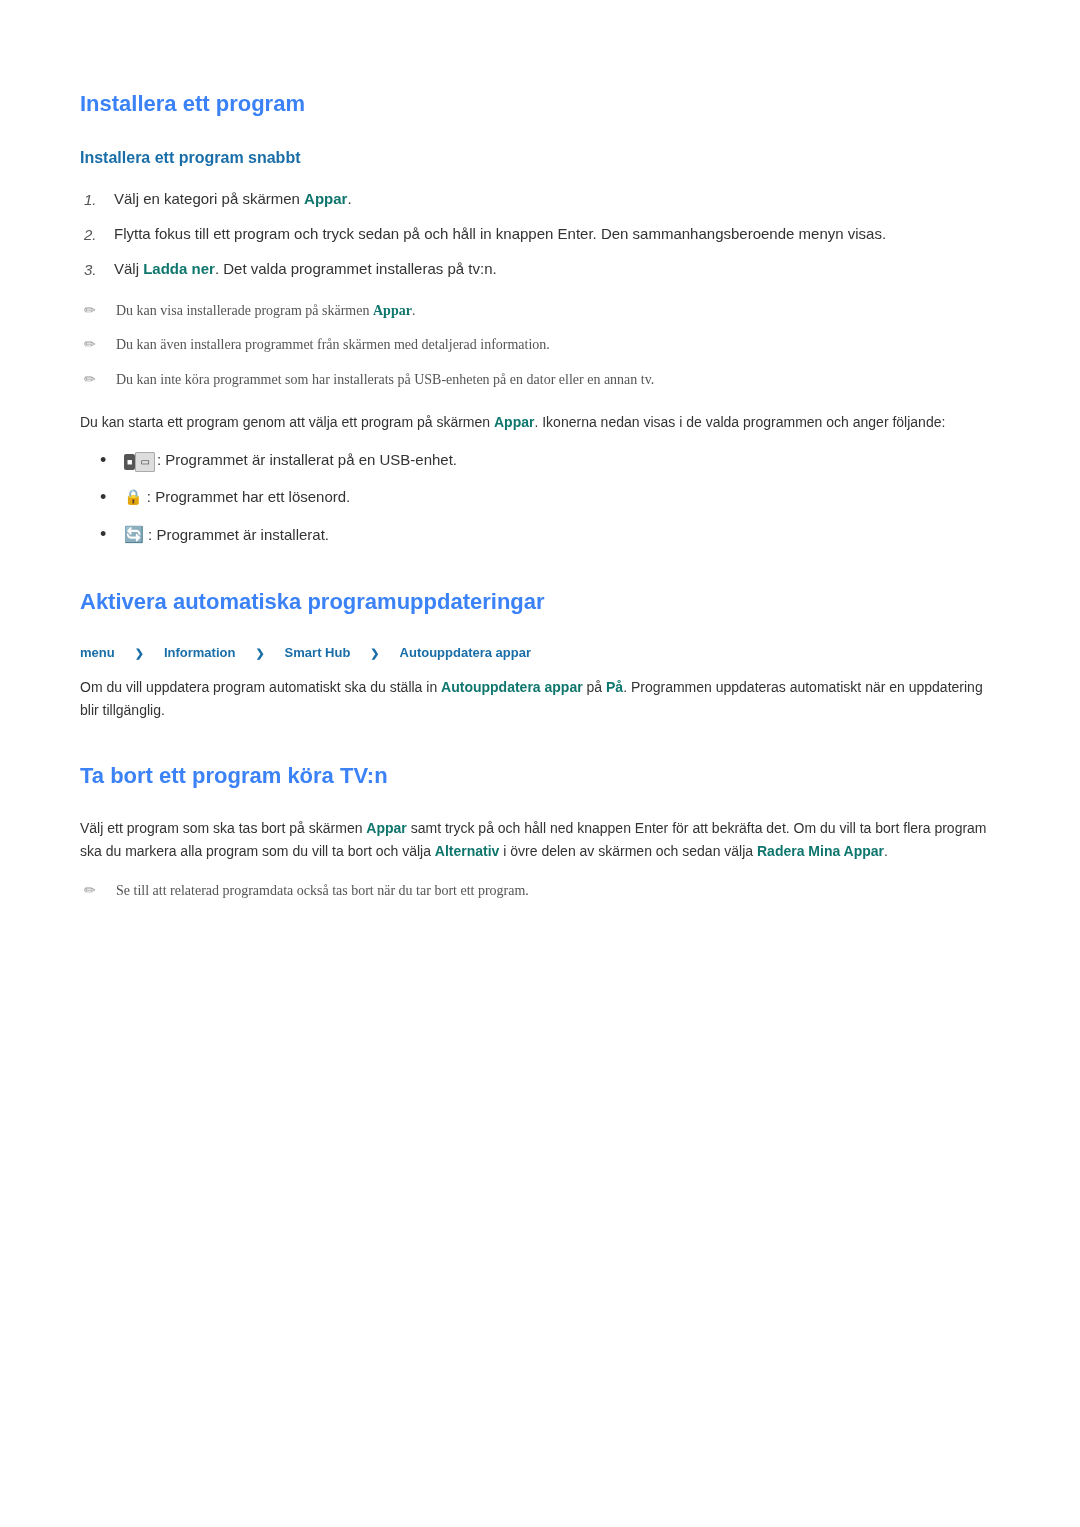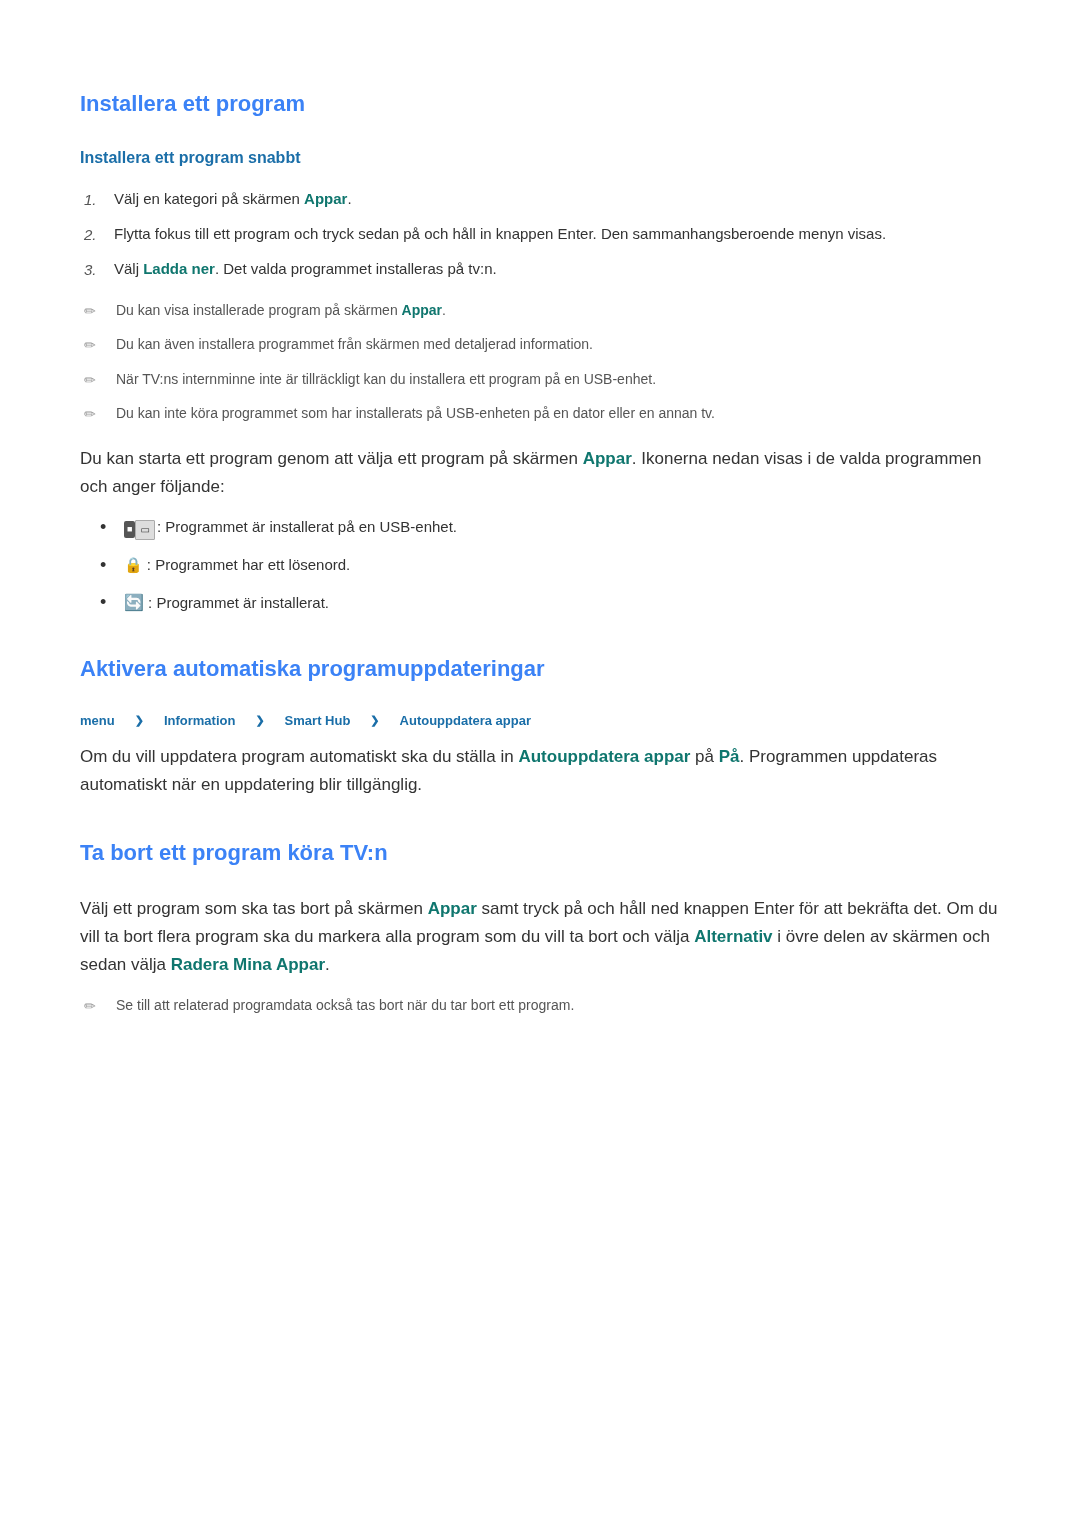--- a/index.html
+++ b/index.html
@@ -61,23 +61,24 @@
     }
 
     .note-list {
       list-style: none;
       padding: 0;
       margin: 10px 0 20px 0;
     }
 
     .note-list li {
       display: flex;
-      align-items: center;
+      align-items: flex-end;
       margin-bottom: 10px;
       padding-left: 4px;
+      font-family: Liberation Serif, serif;
     }
 
     .note-icon {
       min-width: 24px;
       margin-right: 8px;
       margin-top: 2px;
       color: #888;
       font-size: 14px;
     }
 
@@ -128,21 +129,21 @@
       gap: 18px;
     }
 
     .breadcrumb-arrow {
       color: #1a6ea8;
       font-size: 11px;
       margin: 0 2px;
     }
 
     .body-text {
-      font-size: 17px;
+      font-size: 14px;
       color: #333;
       margin-bottom: 14px;
       line-height: 1.65;
     }
 
     .section-divider {
       margin-top: 20px;
     }
   </style>
 </head>
@@ -170,24 +171,20 @@
   </ol>
 
   <ul class="note-list">
     <li>
       <span class="note-icon pencil"></span>
       <span class="note-text">Du kan visa installerade program på skärmen <span class="highlight">Appar</span>.</span>
     </li>
     <li>
       <span class="note-icon pencil"></span>
       <span class="note-text">Du kan även installera programmet från skärmen med detaljerad information.</span>
-    </li>
-    <li>
-      <span class="note-icon pencil"></span>
-      <span class="note-text">När TV:ns internminne inte är tillräckligt kan du installera ett program på en USB-enhet.</span>
     </li>
     <li>
       <span class="note-icon pencil"></span>
       <span class="note-text">Du kan inte köra programmet som har installerats på USB-enheten på en dator eller en annan tv.</span>
     </li>
   </ul>
 
 
   <p class="body-text">
     Du kan starta ett program genom att välja ett program på skärmen <span class="highlight">Appar</span>. Ikonerna nedan visas i de valda programmen och anger följande:

